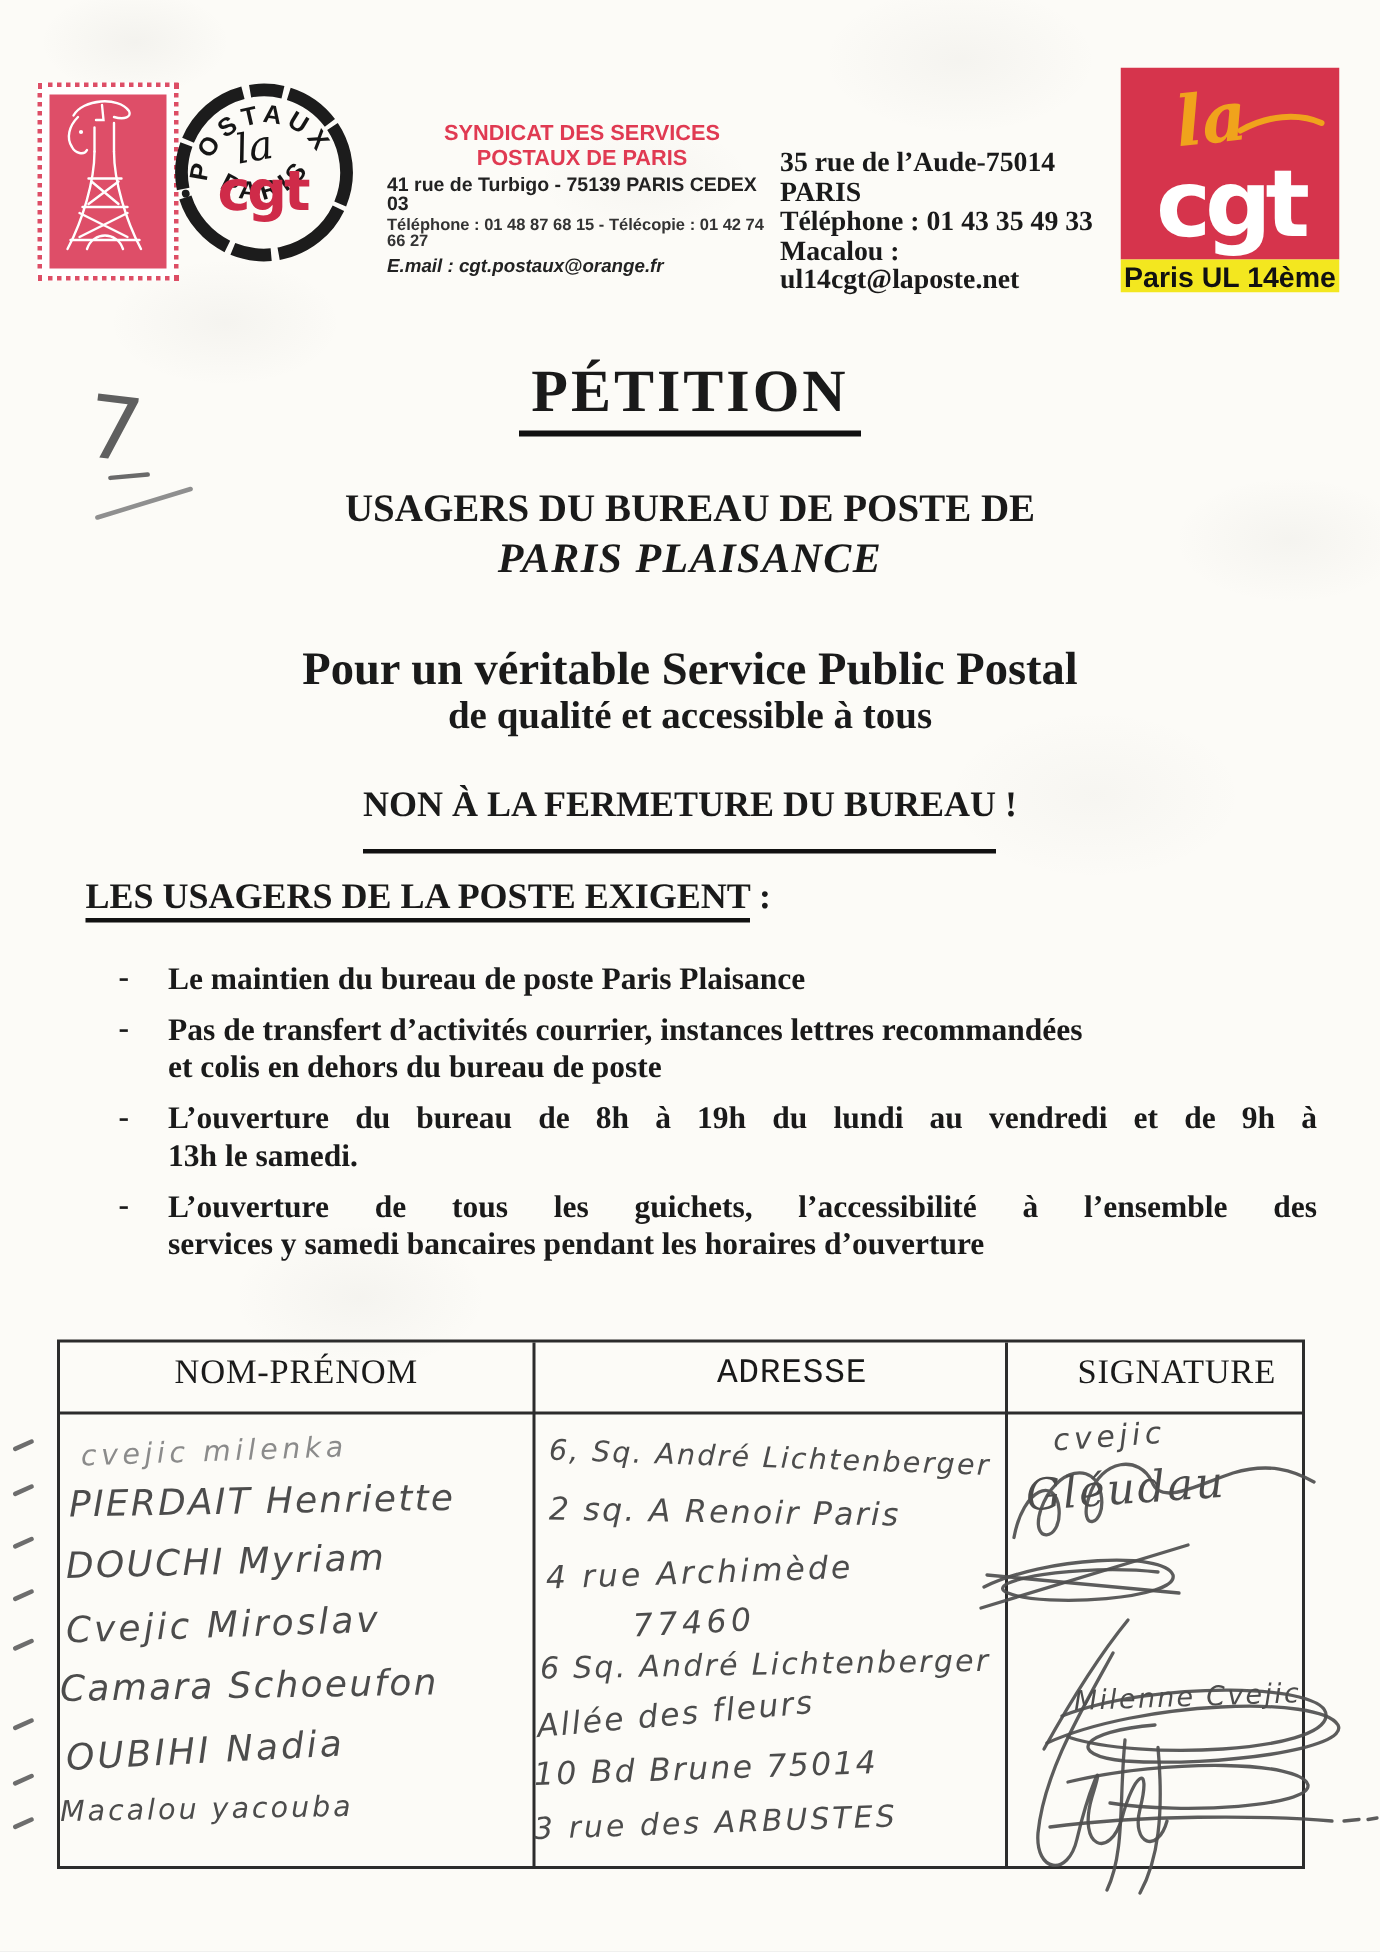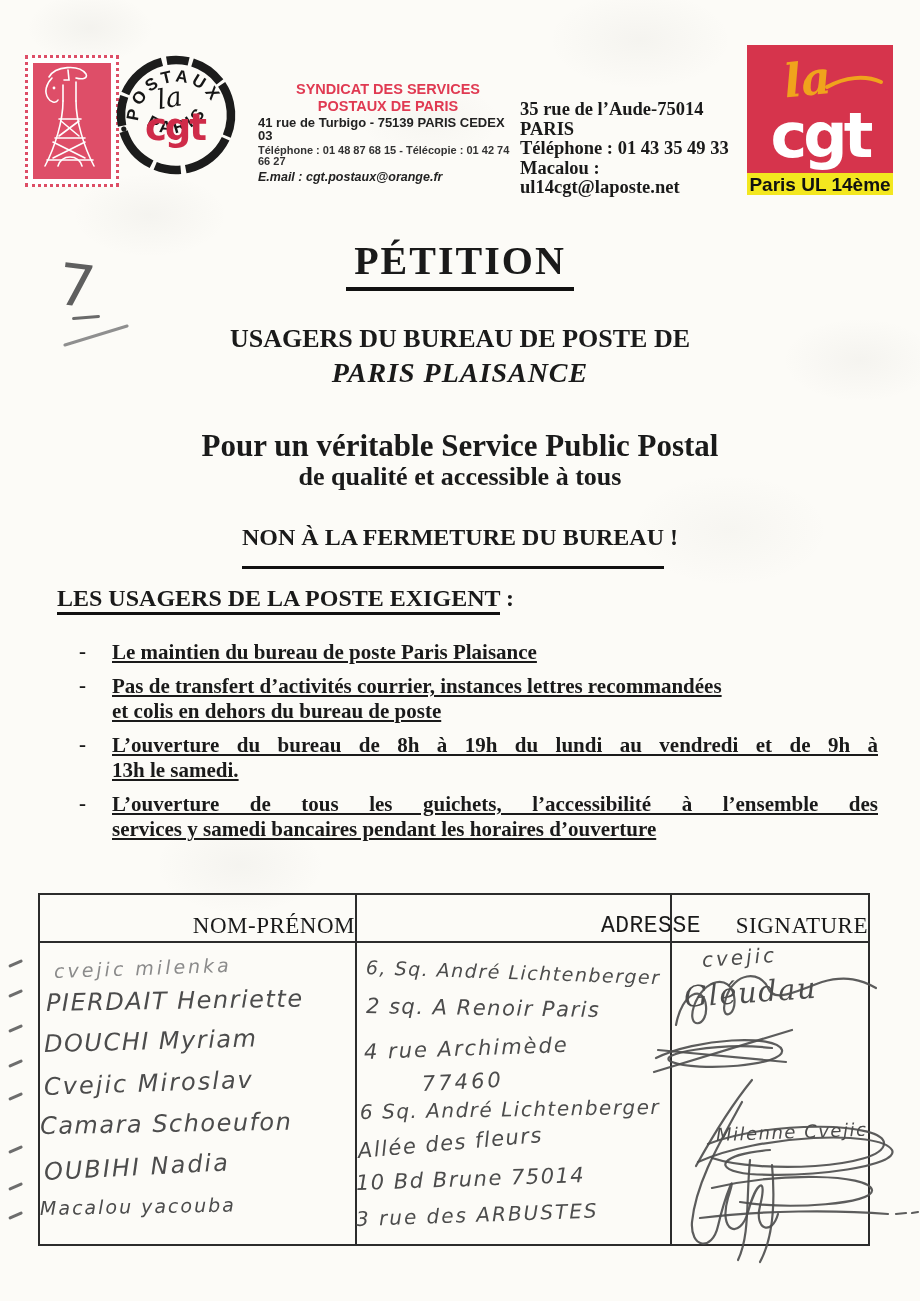--- a/index.html
+++ b/index.html
@@ -44,26 +44,26 @@
   .slog1{top:428px;font-size:31px;font-weight:bold;}
   .slog2{top:462px;font-size:26px;font-weight:bold;}
   .non{top:524px;font-size:24px;font-weight:bold;}
   .non .u{border-bottom:3px solid #111;padding-bottom:16px;}
   .dem-title{left:57px;top:585px;font-size:24px;font-weight:bold;}
   .dem-title .u{border-bottom:3.5px solid #111;padding-bottom:1px;text-align:right;}
   
   .demands{left:112px;top:640px;width:766px;}
   .demand{position:relative;margin-bottom:9px;font-size:21px;font-weight:bold;line-height:25px;}
   .demand .dash{position:absolute;left:-33px;top:-1px;font-weight:bold;}
-  .demand .line{text-align:justify;text-decoration:underline;}
+  .demand .line{text-align:justify;}
   .demand .stretch{text-align-last:justify;}
   
   .sigtable{left:38px;top:893px;width:828px;height:349px;border:2px solid #2c2c2c;}
   .thead{display:flex;height:46px;border-bottom:2px solid #2c2c2c;}
-  .th{font-size:23px;letter-spacing:.5px;text-align:right;padding-top:18px;box-sizing:border-box;}
+  .th{font-size:23px;letter-spacing:.5px;text-align:center;padding-top:7px;box-sizing:border-box;}
   .th1{width:315px;}
   .th2{width:346px;font-family:Liberation Mono, monospace;}
   .th3{flex:1;}
   .vline{position:absolute;top:0;bottom:0;width:1.8px;background:#2c2c2c;}
   .v1{left:315px;}
   .v2{left:630px;}
   
   .hw{position:absolute;font-family:"DejaVu Sans",sans-serif;font-style:italic;color:#4c4c4c;white-space:nowrap;letter-spacing:1.5px;transform-origin:left center;}
   .hn1{left:54px;top:960px;font-size:19px;color:#8b8b8b;transform:rotate(-2deg);letter-spacing:3px;}
   .hn2{left:46px;top:989px;font-size:24px;transform:rotate(-1deg);}

